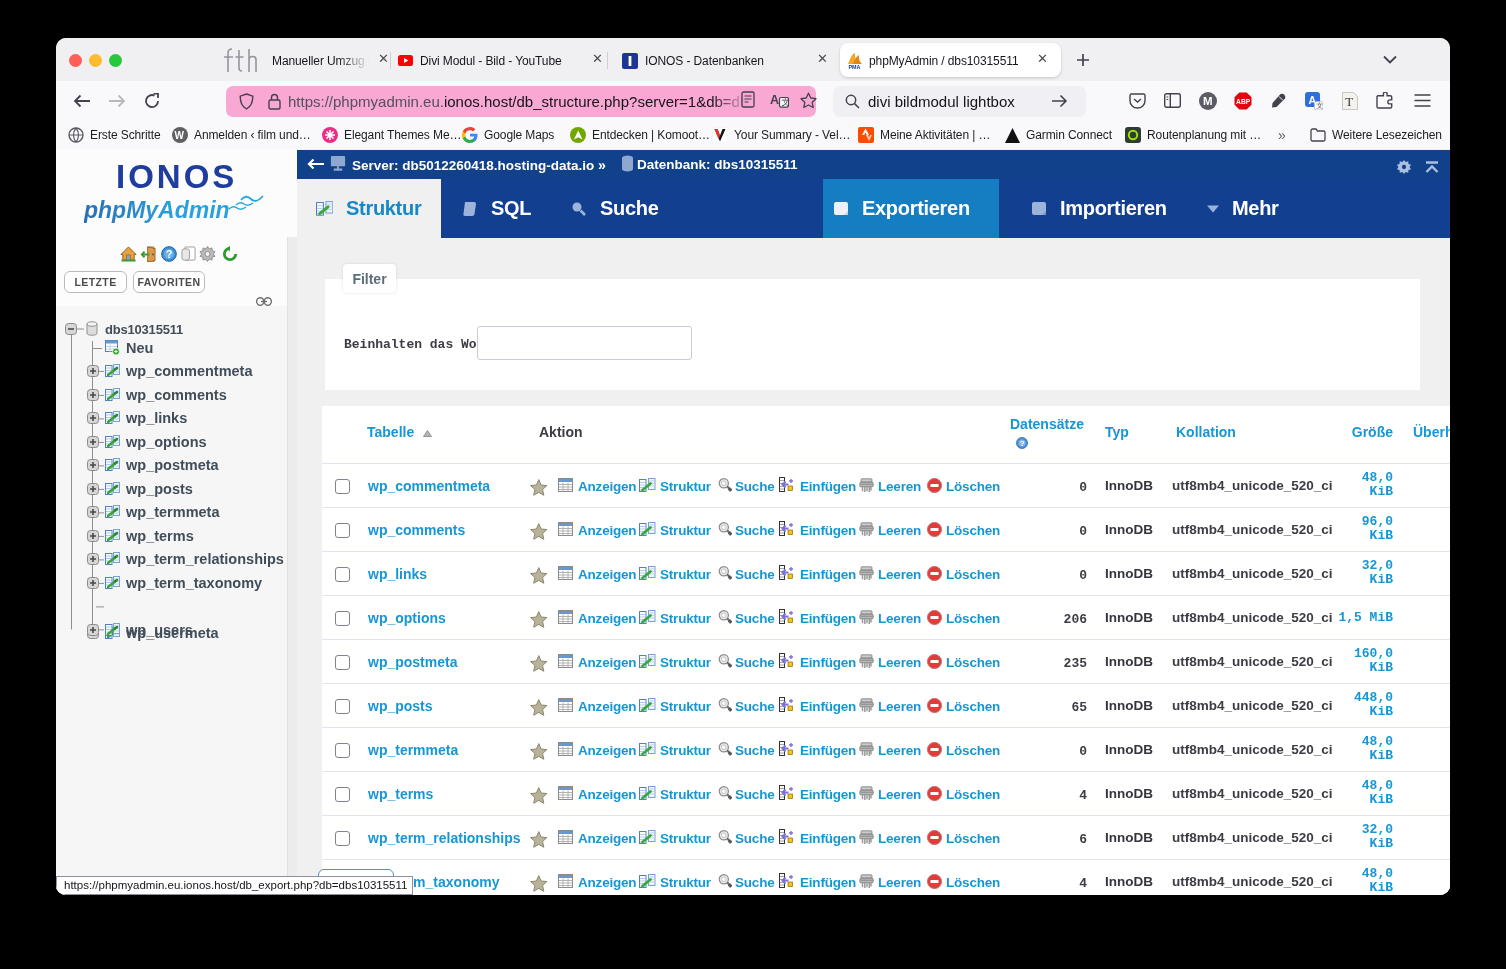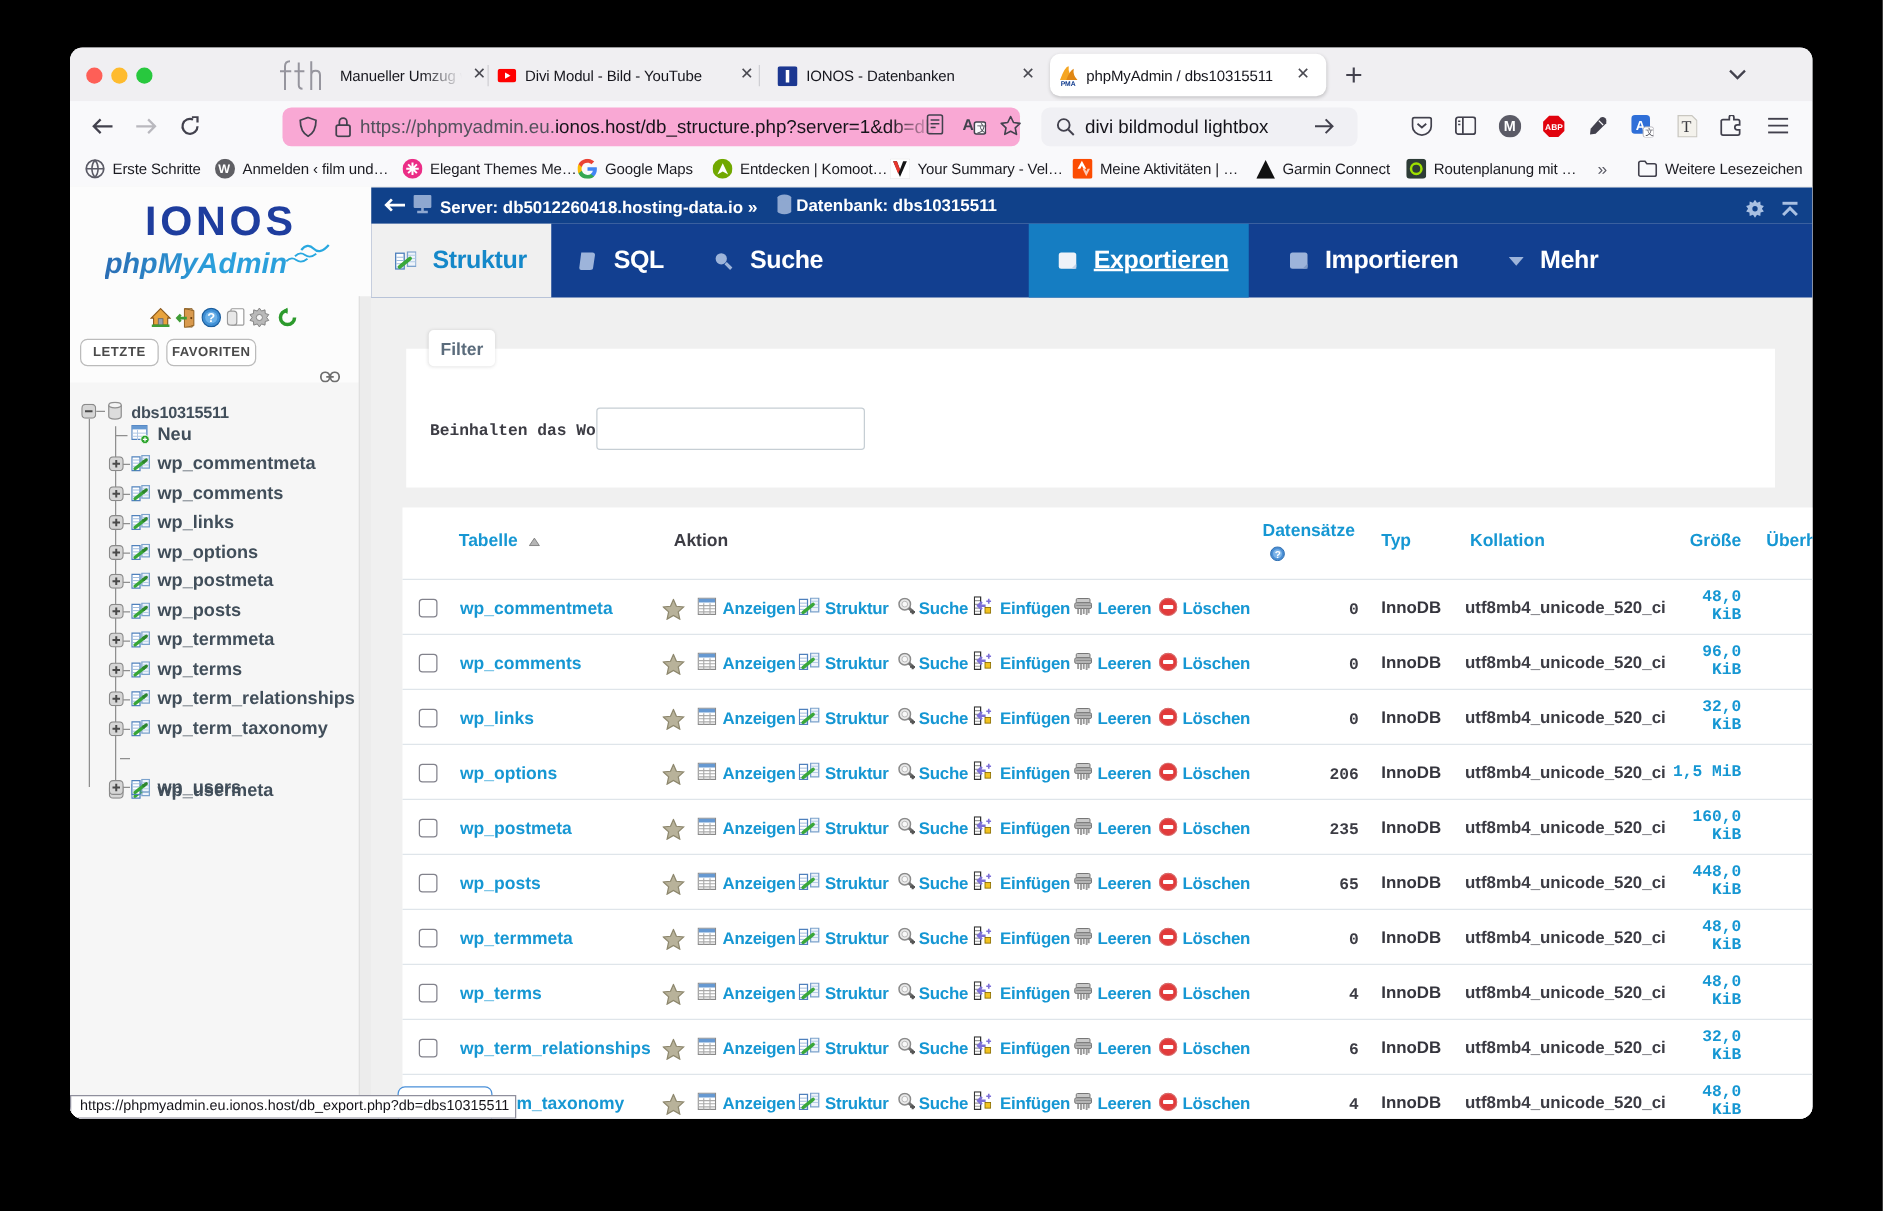--- a/index.html
+++ b/index.html
@@ -546,21 +546,21 @@
             </svg>Struktur</div>
         <div class="ptab" style="left:166px;">
           <svg width="15" height="16" viewBox="0 0 15 16">
               <path d="M2 1 h9 q2 0 2 2 l-1.5 10 q0 2 -2.5 2 h-7 q-2 0 -1.5 -2.5 Z" fill="#9db4da"></path>
             </svg>SQL</div>
         <div class="ptab" style="left:274px;">
           <svg width="16" height="16" viewBox="0 0 16 16">
               <circle cx="6" cy="6" r="4.5" fill="#9db4da"></circle>
               <path d="M9.5 9.5 L14 14" stroke="#9db4da" stroke-width="2.6"></path>
             </svg>Suche</div>
-        <div class="ptab" style="left:526px; width:176px; background:#157dc2; padding-left:23px;text-decoration:underline;">
+        <div class="ptab" style="left:526px; width:176px; background:#157dc2; padding-left:10px;">
           <svg width="16" height="15" viewBox="0 0 16 15">
               <rect x="1" y="1" width="14" height="13" rx="2" fill="#eef2f8"></rect>
               <path d="M11 14 L15 10 V14 Z" fill="#c3d2e8"></path>
             </svg>Exportieren</div>
         <div class="ptab" style="left:734px;">
           <svg width="16" height="15" viewBox="0 0 16 15">
               <rect x="1" y="1" width="14" height="13" rx="2" fill="#9db4da"></rect>
               <path d="M11 14 L15 10 V14 Z" fill="#7e99c6"></path>
             </svg>Importieren</div>
         <div class="ptab" style="left:910px;">

